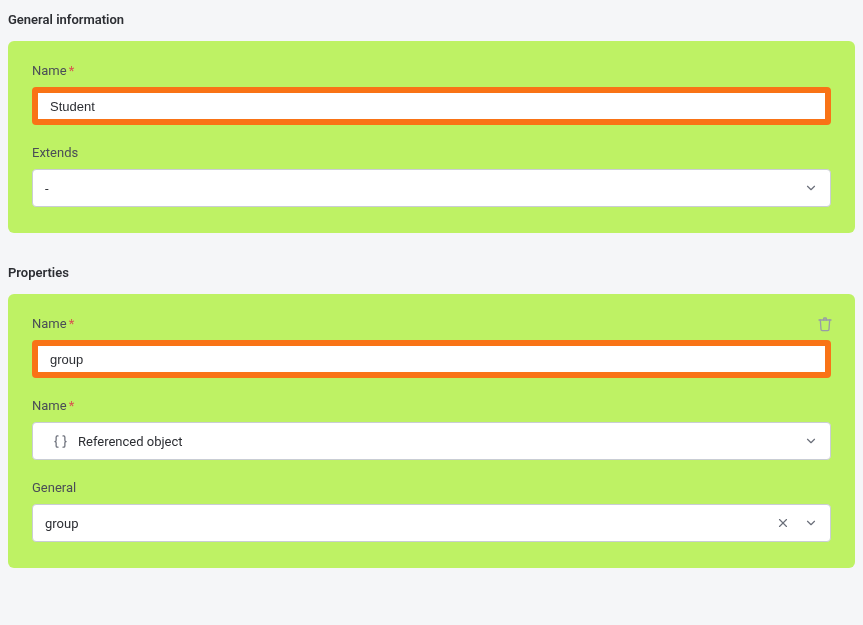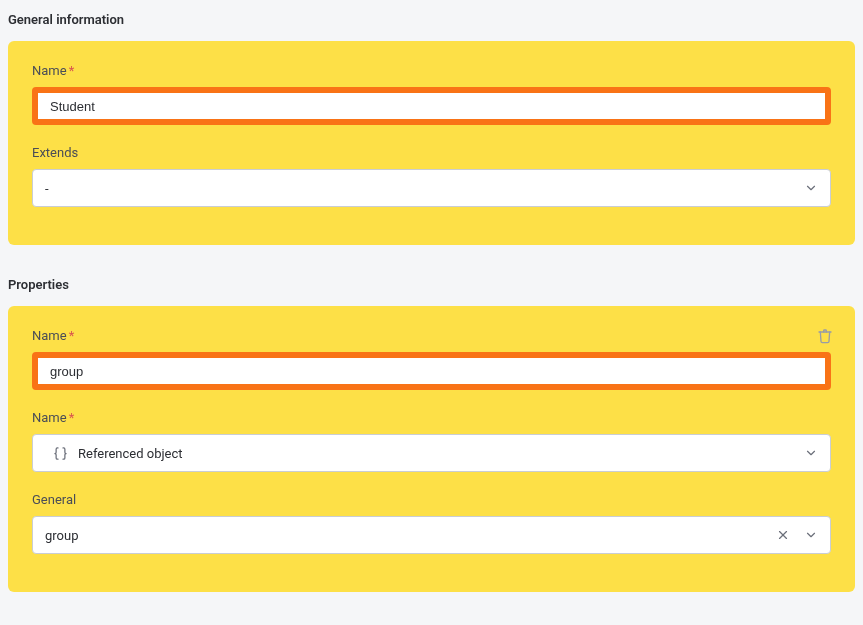--- a/index.html
+++ b/index.html
@@ -18,31 +18,31 @@
     .container {
       padding: 8px;
     }
     .section-title {
       font-size: 13px;
       font-weight: 600;
       color: #2c2e33;
       padding: 4px 0 14px 0;
     }
     .card {
-      background-color: #fde047;
+      background-color: #bef264;
       border-radius: 6px;
       padding: 22px 24px 26px 24px;
       margin-bottom: 28px;
       position: relative;
     }
     .field-group {
       margin-bottom: 20px;
     }
     .field-group:last-child {
-      margin-bottom: 12px;
+      margin-bottom: 0;
     }
     .field-label {
       font-size: 13px;
       color: #4a4d57;
       display: block;
       margin-bottom: 9px;
     }
     .required-star {
       color: #d9534f;
       margin-left: 2px;

